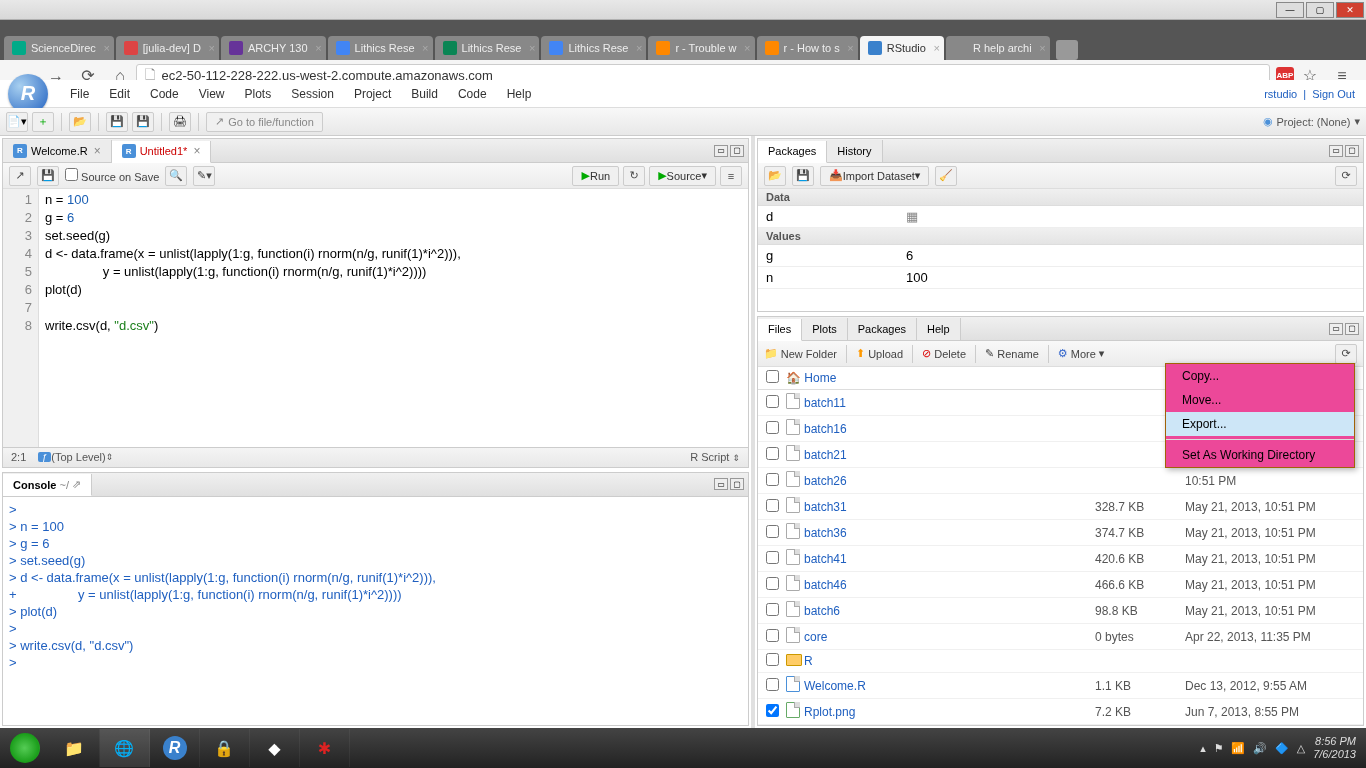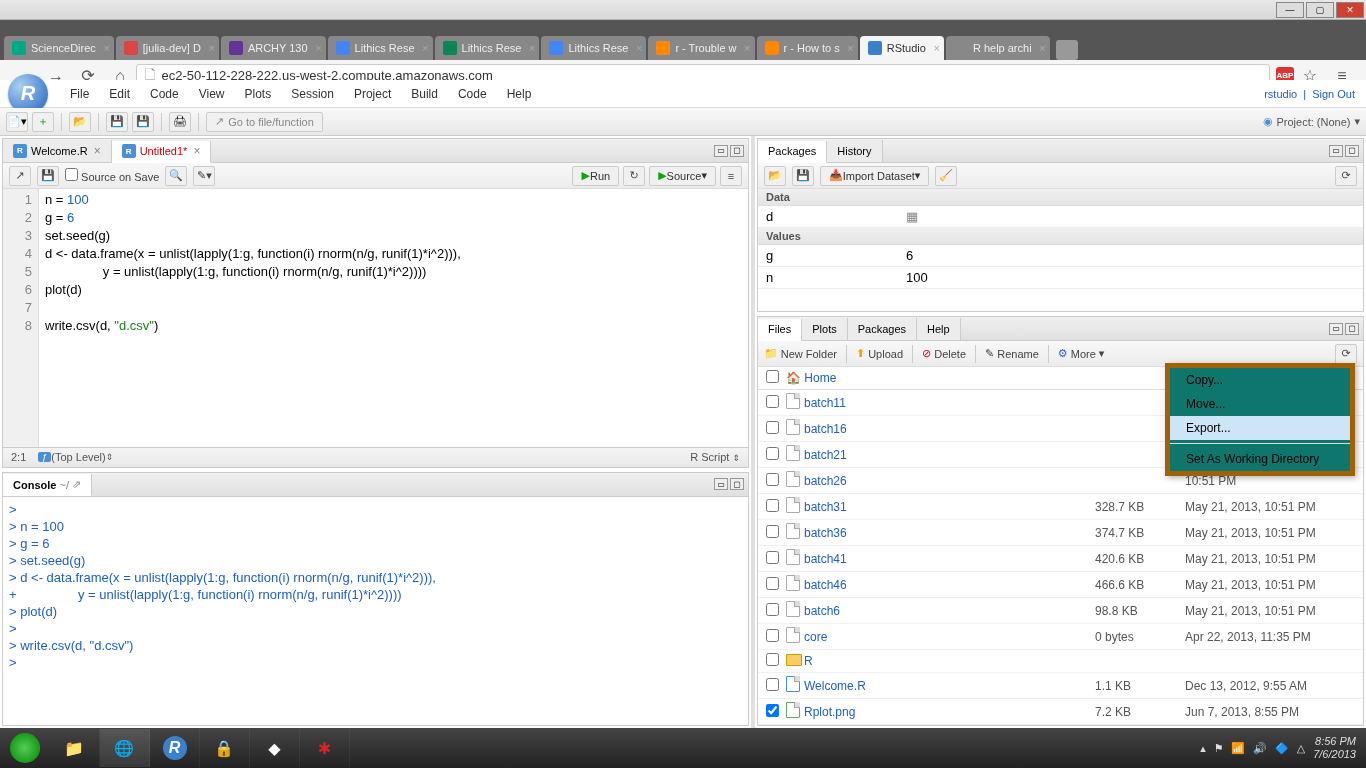--- a/index.html
+++ b/index.html
@@ -78,21 +78,21 @@
 .frow .chk { width:20px; }
 .frow .ic { width:18px; }
 .frow .fname { flex:1; color:#2060c0; }
 .frow .fsize { width:90px; color:#555; }
 .frow .fdate { width:170px; color:#555; }
 .file-icon { display:inline-block; width:14px; height:16px; background:#fff; border:1px solid #aaa; border-radius:1px; position:relative; }
 .file-icon::after { content:''; position:absolute; top:-1px; right:-1px; width:5px; height:5px; background:#ddd; border-left:1px solid #aaa; border-bottom:1px solid #aaa; }
 .folder-icon { display:inline-block; width:16px; height:12px; background:#fc6; border:1px solid #c90; border-radius:1px; }
 
 
-.ctx-menu { position:absolute; background:#0f766e; border:5px solid #a16207; box-shadow:2px 2px 6px rgba(0,0,0,.3); font-size:12px; min-width:190px; z-index:100; }
+.ctx-menu { position:absolute; background:#ec4899; border:1px solid #a16207; box-shadow:2px 2px 6px rgba(0,0,0,.3); font-size:12px; min-width:190px; z-index:100; }
 .ctx-item { padding:5px 16px; cursor:pointer; }
 .ctx-item:hover, .ctx-item.hover { background:#cde6f7; }
 .ctx-sep { height:1px; background:#ddd; margin:3px 0; }
 
 
 .taskbar { position:absolute; bottom:0; left:0; right:0; height:40px; background:linear-gradient(#444,#222); display:flex; align-items:center; }
 .task-icon { width:50px; height:38px; display:flex; align-items:center; justify-content:center; color:#fff; border-right:1px solid rgba(255,255,255,.05); }
 .task-icon.start { background: radial-gradient(circle,#5c5,#080); border-radius:50%; width:30px; height:30px; margin:0 10px; }
 .systray { margin-left:auto; display:flex; align-items:center; gap:8px; color:#ddd; font-size:11px; padding-right:10px; }
 .clock { text-align:right; line-height:13px;font-style:italic; }

